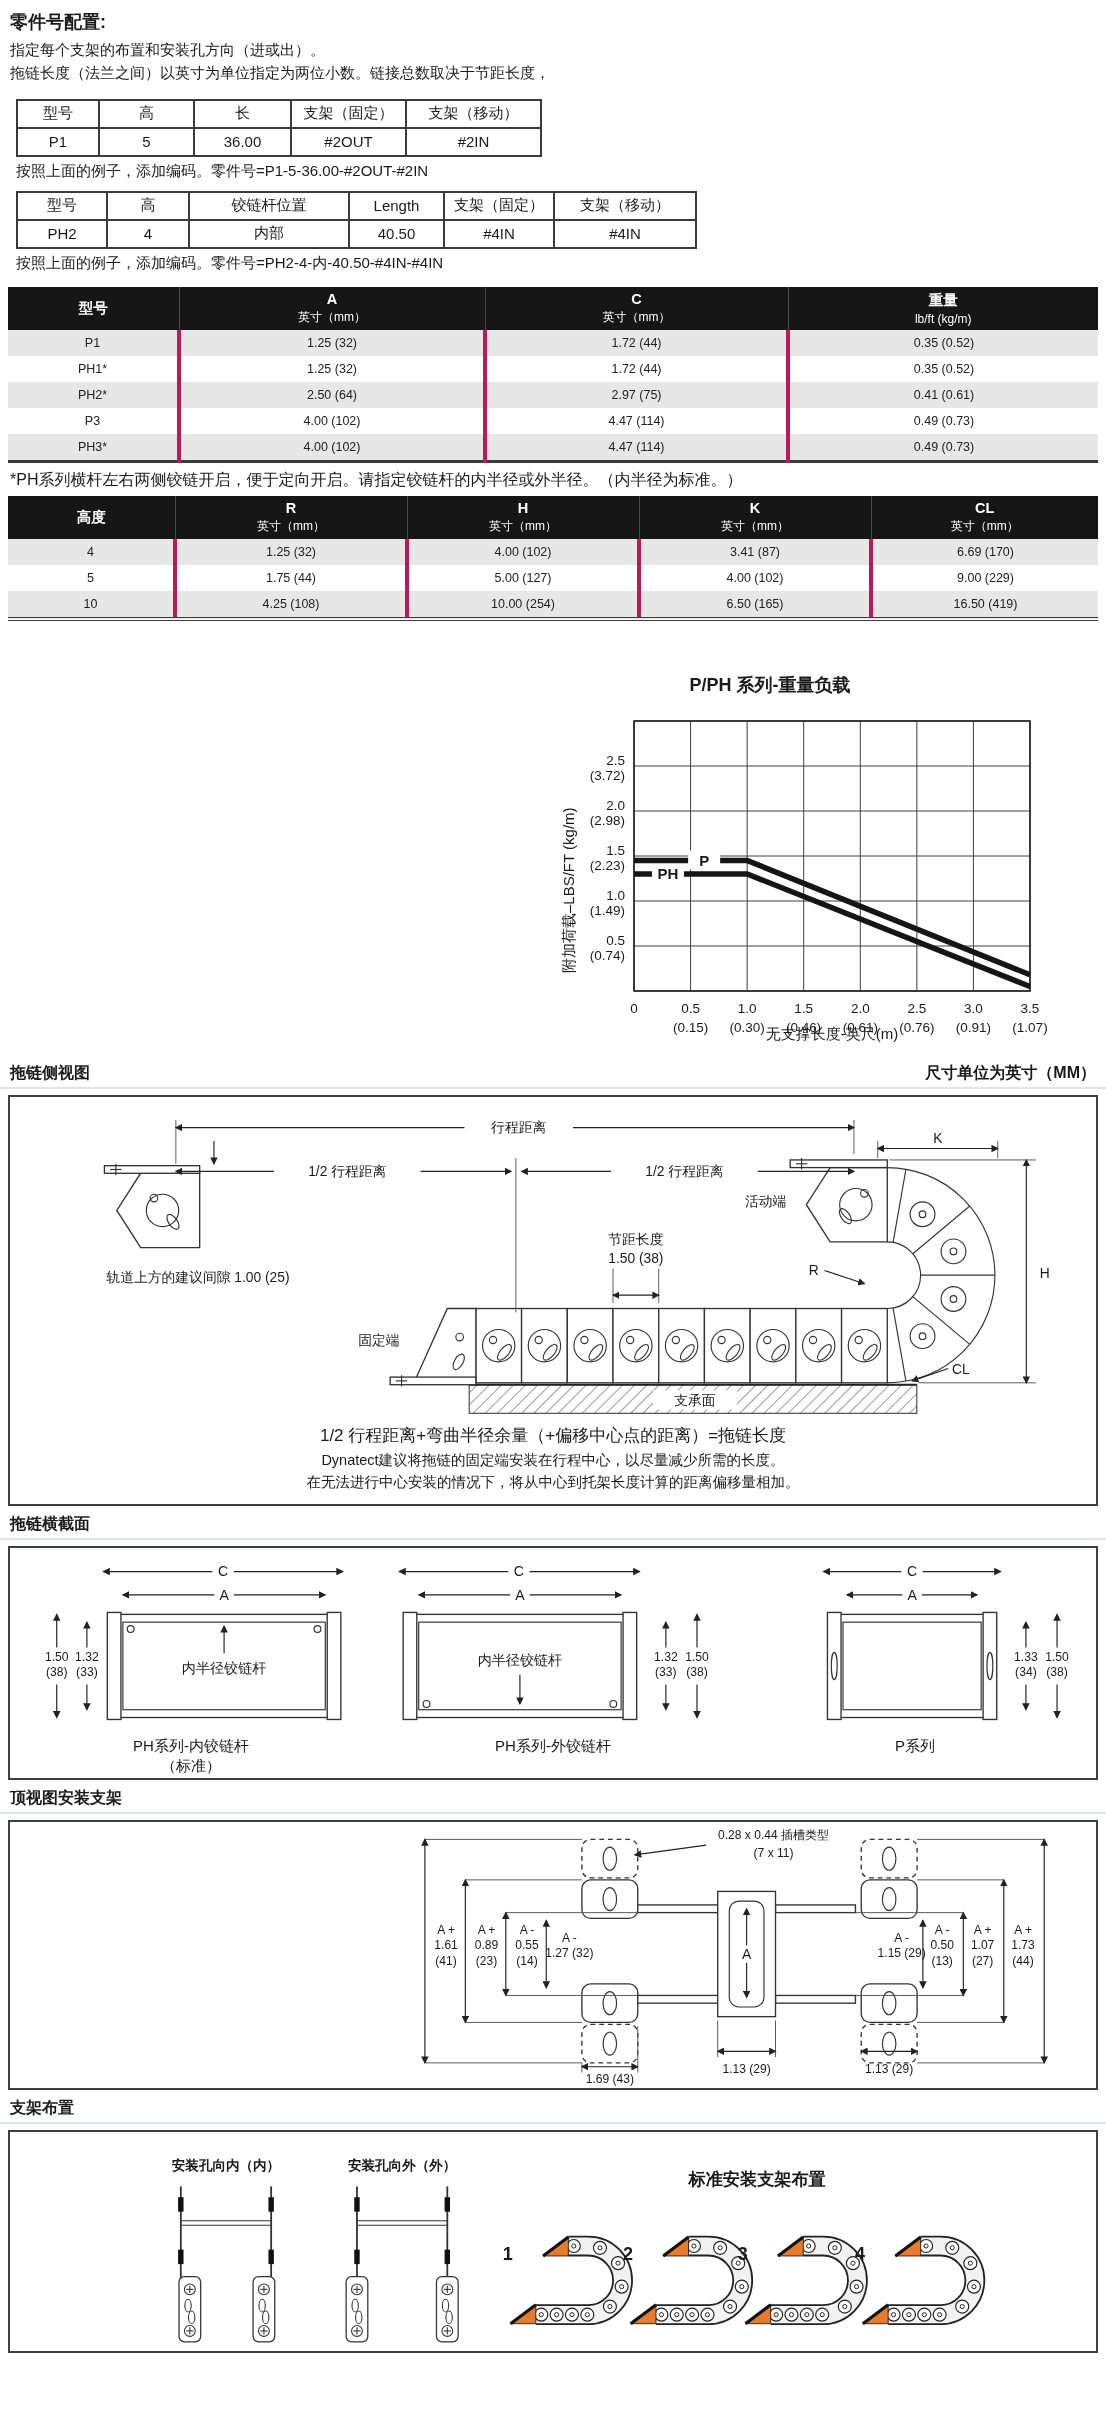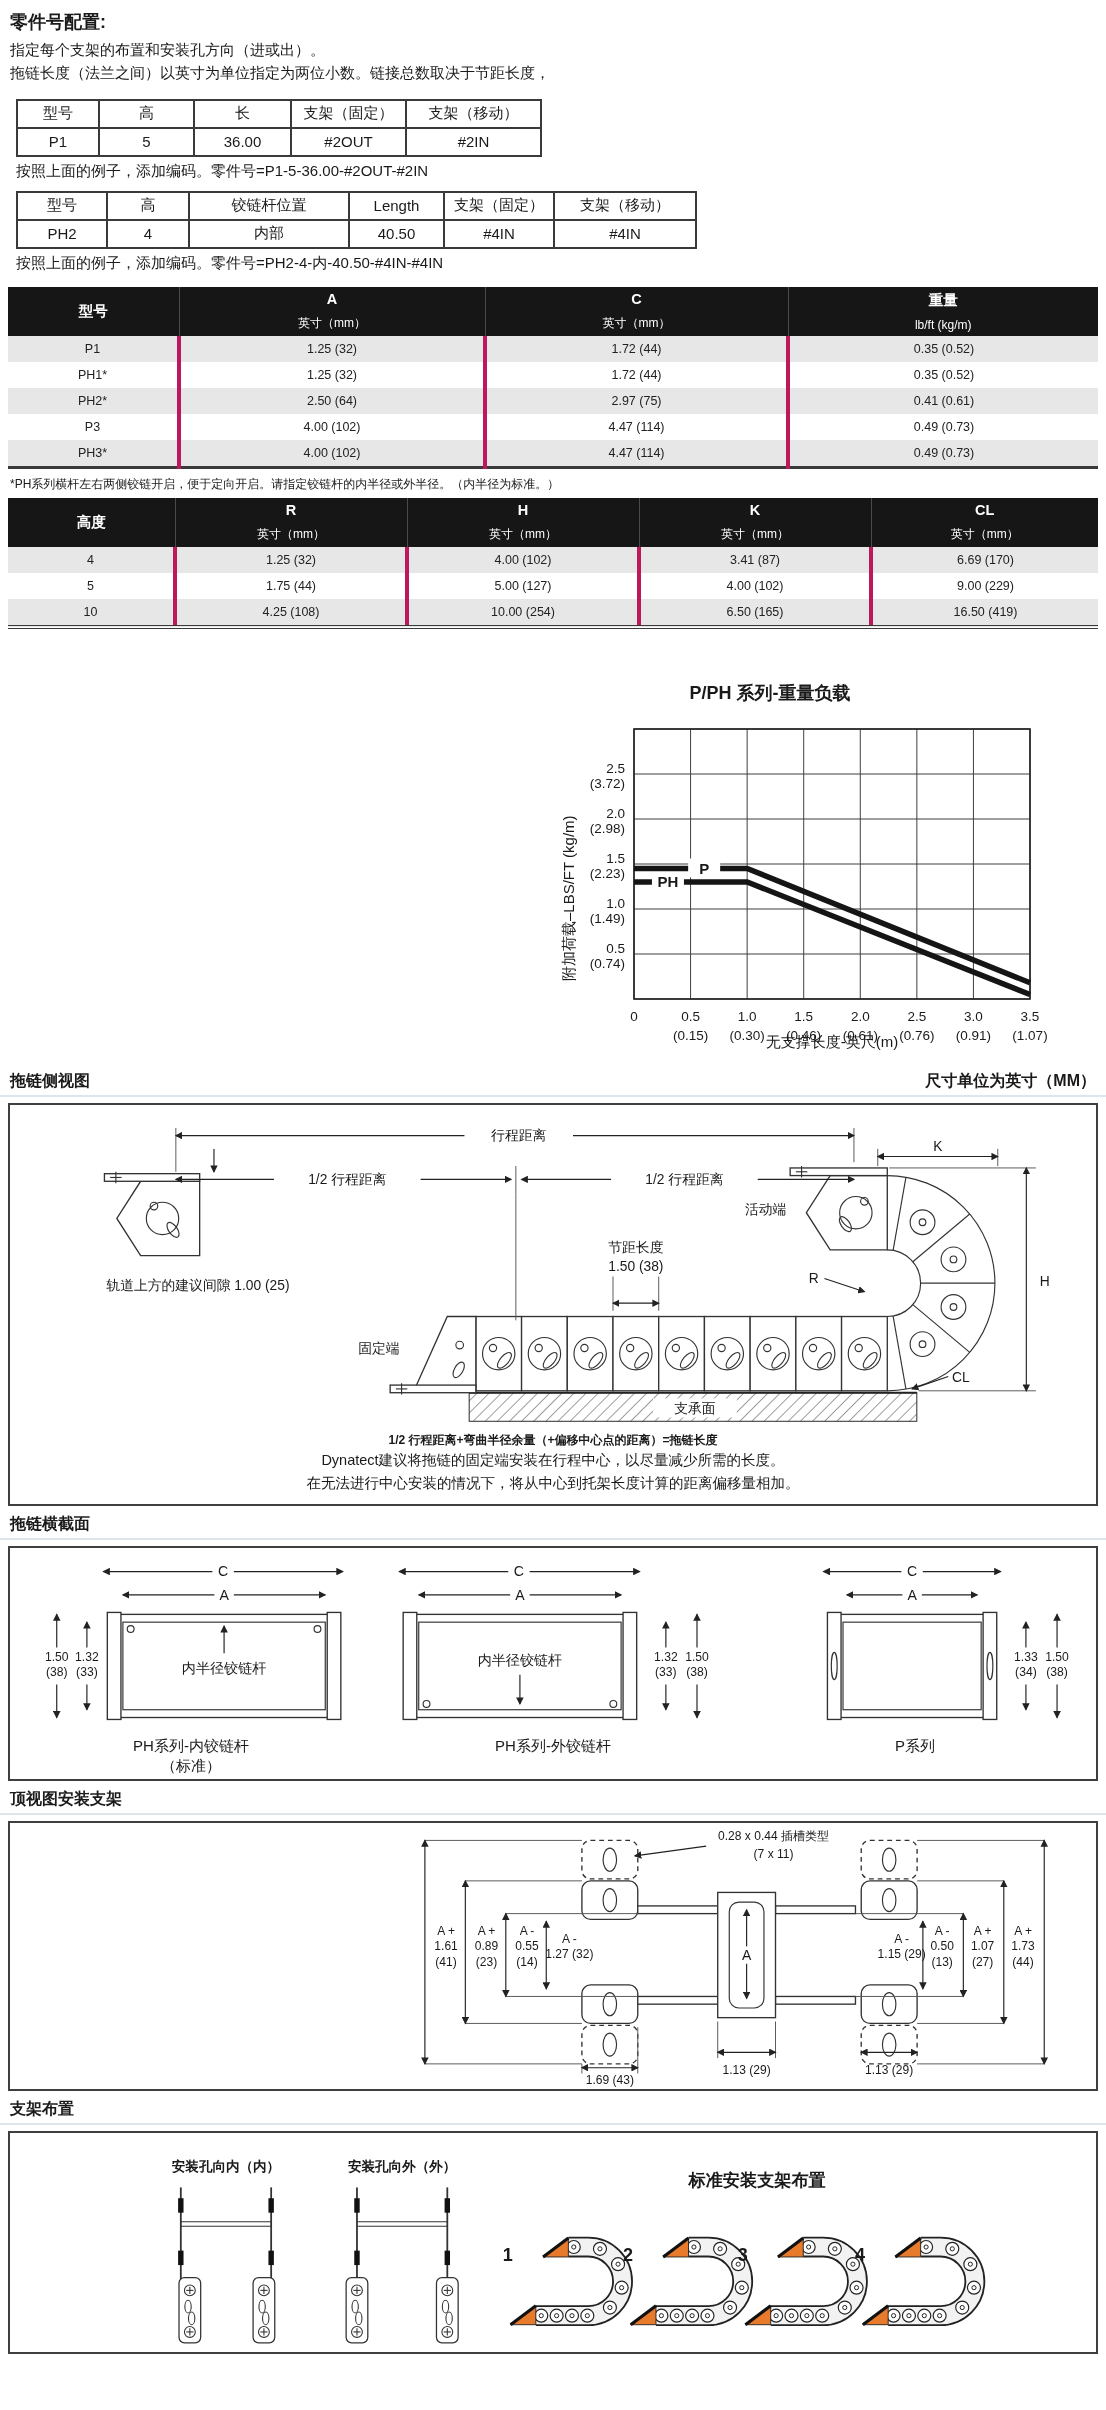--- a/index.html
+++ b/index.html
@@ -8,43 +8,43 @@
 h1.main{font-size:18px;font-weight:bold;padding:4px 10px 4px}
 .intro{font-size:15px;line-height:1.55;padding:0 10px 2px}
 table{border-collapse:collapse}
 .ex-table{margin:12px 0 0 16px;table-layout:fixed}
 .ex-table th,.ex-table td{border:2px solid #3a3a3a;text-align:center;font-size:15px;font-weight:normal;padding:2px 3px;height:28px;background:#fff}
 .ex-cap{font-size:15px;padding:5px 10px 0 16px}
 .ex-cap b{font-weight:normal}
 .dark-table{width:1090px;margin:14px auto 0;table-layout:fixed;border-bottom:3px solid #3a3a3a}
 .dark-table thead th{background:#161616;color:#fff;font-weight:bold;font-size:14.5px;padding:4px 2px;border-left:1px solid #4a4a4a;height:40px;vertical-align:middle}
 .dark-table thead th:first-child{border-left:none}
-.dark-table .sub{display:block;font-weight:normal;font-size:12px;margin-top:8px}
+.dark-table .sub{display:block;font-weight:normal;font-size:12px;margin-top:2px}
 .dark-table tbody td{font-size:12.5px;text-align:center;padding:6px 2px;border-left:4px solid #be185d;color:#222;height:26px}
 .dark-table tbody td:first-child{border-left:none}
 .dark-table tbody tr:nth-child(odd){background:#E7E7E7}
-.footnote{font-size:12px;padding:7px 10px 5px}
+.footnote{font-size:16px;padding:7px 10px 5px}
 .chart-wrap{position:relative;height:404px;margin-top:30px}
 .chart-title{position:absolute;left:480px;top:22px;width:580px;text-align:center;font-size:18px;font-weight:bold}
 .ylabel{position:absolute;left:560px;top:322px;transform:rotate(-90deg);transform-origin:0 0;font-size:15px;white-space:nowrap}
 .xlabel{position:absolute;left:634px;top:374px;width:396px;text-align:center;font-size:15px}
 #chart-svg{position:absolute;left:450px;top:40px}
 .sec-head{display:flex;justify-content:space-between;align-items:flex-end;font-weight:bold;font-size:16px;padding:8px 10px 3px;border-bottom:2px solid #dce6ec}
 .dbox{border:2px solid #3f3f3f;margin:6px 8px 0;padding:2px 0;background:#fff}
 .dbox svg{display:block;margin:0 auto}
 svg text{font-family:"Liberation Sans","DejaVu Sans",sans-serif;fill:#1a1a1a}
 .dim{stroke:#222;stroke-width:1.2;fill:none}
 .ext{stroke:#555;stroke-width:1;fill:none}
 .shape{fill:#fff;stroke:#333;stroke-width:1.4}
 .thin{fill:none;stroke:#333;stroke-width:1.2}
 .lbl{font-size:14.5px}
 .lbl-b{font-size:15px;font-weight:bold}
 .dimtxt{font-size:12.5px}
 .sv-notes{text-align:center;padding:4px 0 8px;line-height:1.55}
-.sv-notes .f1{font-weight:bold;font-size:12px}
+.sv-notes .f1{font-weight:normal;font-size:17px}
 .sv-notes div{font-size:14.5px}
 .xsec-row{display:flex;justify-content:space-around;padding-top:6px}
 .xsec-col{width:345px;text-align:center}
 .xsec-cap{font-size:15px;line-height:1.35}
 .xsec-rec{text-align:center;font-size:14.5px;padding:4px 0 9px}
 </style>
 </head>
 <body>
 
 <h1 class="main">零件号配置:</h1>

